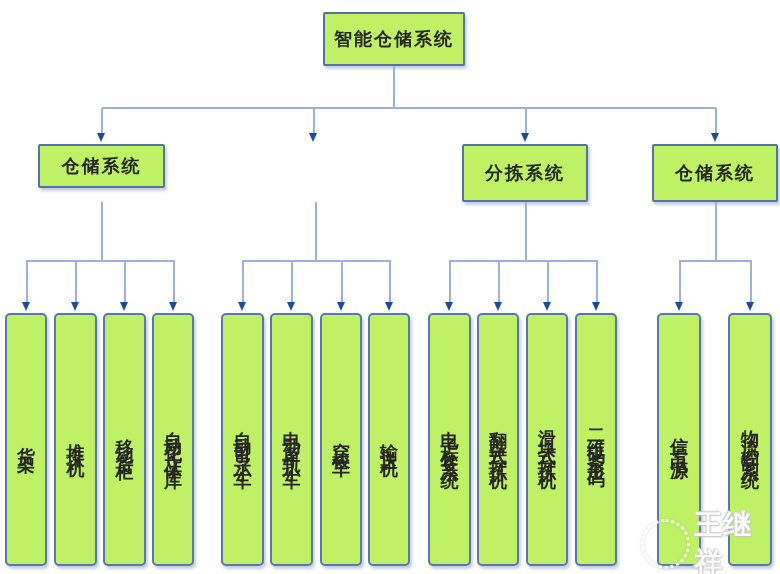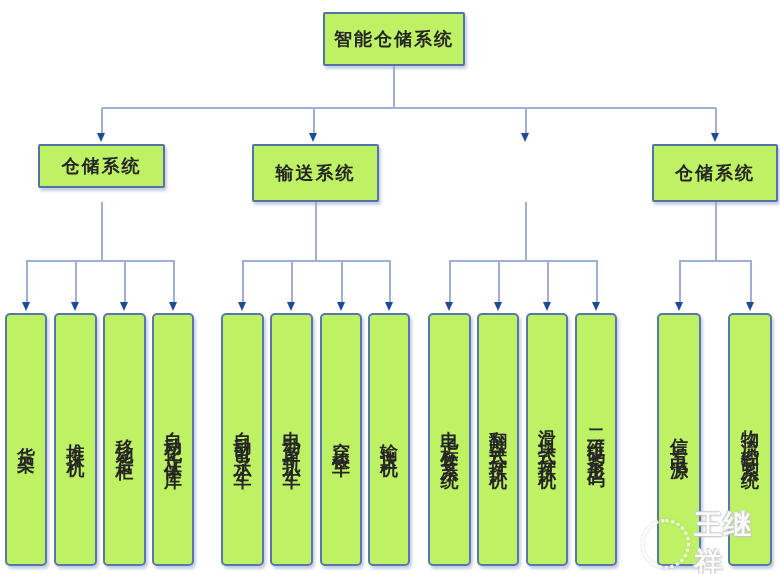--- a/index.html
+++ b/index.html
@@ -58,22 +58,22 @@
   <div class="line v" style="left:313px;top:108px;height:26px;"></div>
   <div class="arrow" style="left:309px;top:133px;"></div>
   <div class="line v" style="left:525px;top:108px;height:26px;"></div>
   <div class="arrow" style="left:521px;top:133px;"></div>
   <div class="line v" style="left:715px;top:108px;height:26px;"></div>
   <div class="arrow" style="left:711px;top:133px;"></div>
 
   <div class="box hbox" style="left:38px;top:144px;width:127px;height:44px;">
     <span>仓储系统</span>
   </div>
-  <div class="box hbox" style="left:252px;top:144px;width:127px;height:58px;">
-    <span>输送系统</span>
+  <div class="box hbox" style="left:462px;top:144px;width:126px;height:58px;">
+    <span>分拣系统</span>
   </div>
   <div class="box hbox" style="left:652px;top:144px;width:126px;height:58px;">
     <span>仓储系统</span>
   </div>
 
   <div class="line v" style="left:101px;top:202px;height:58px;"></div>
   <div class="line h" style="left:26px;top:260px;width:148px;"></div>
   <div class="line v" style="left:26px;top:260px;height:42px;"></div>
   <div class="arrow" style="left:22px;top:302px;"></div>
   <div class="line v" style="left:75px;top:260px;height:42px;"></div>

